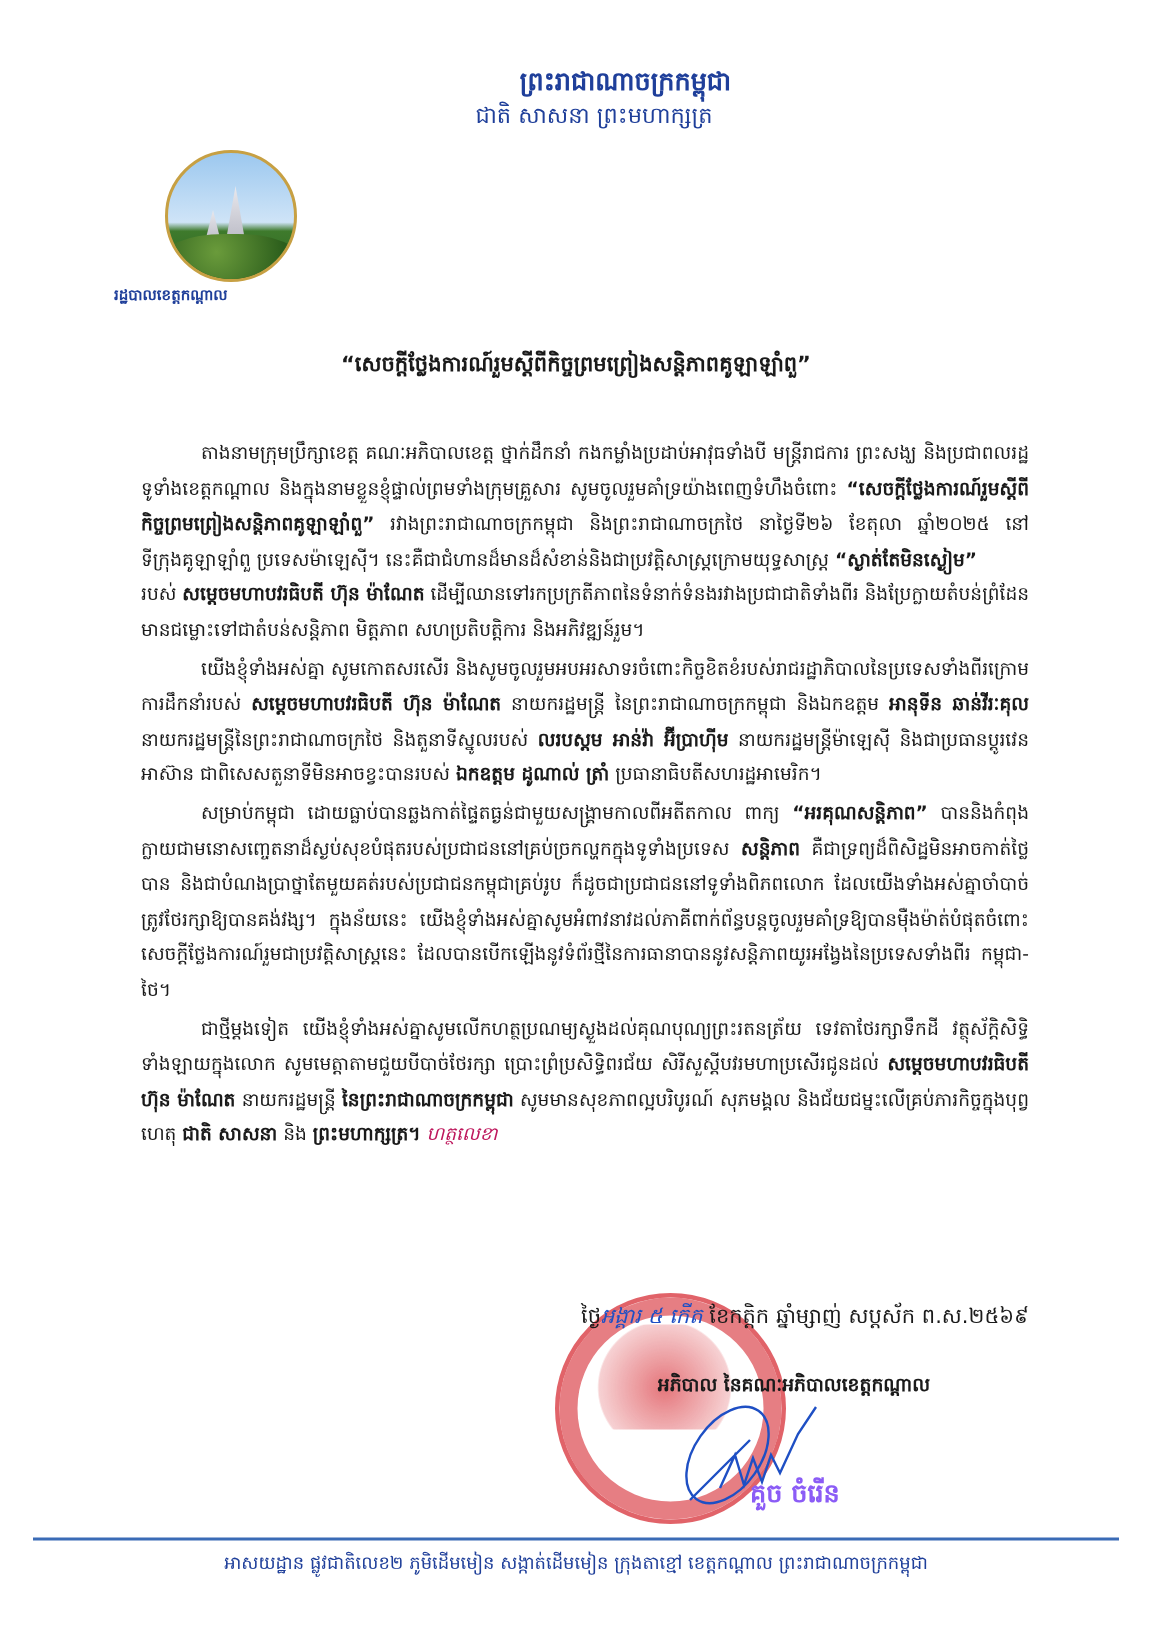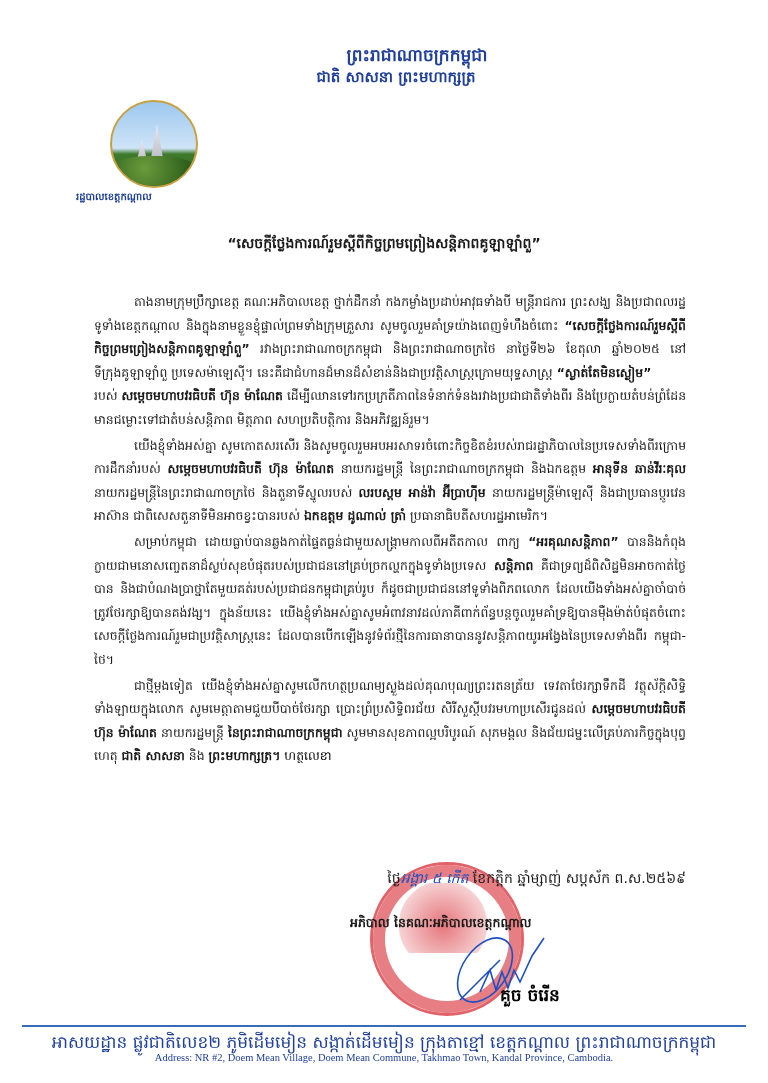--- a/index.html
+++ b/index.html
@@ -2,21 +2,21 @@
 <html><head>
 <meta charset="utf-8">
 <style>
   html, body { margin: 0; padding: 0; background: #ffffff; }
   body { width: 768px; height: 1083px; position: relative; overflow: hidden;
          font-family: "DejaVu Sans", "Liberation Sans", sans-serif; color: #1a1a1a; }
   .page { position: absolute; inset: 0; }
 
   .header { position: absolute; left: 0; right: 0; top: 44px; text-align: center; color: #1f3f9a; }
   .header .l1 { font-size: 17px; font-weight: bold; line-height: 22px; padding-left: 66px; }
-  .header .l2 { font-size: 15px; font-weight: bold; line-height: 22px; padding-left: 24px; }
+  .header .l2 { font-size: 15px; font-weight: normal; line-height: 22px; padding-left: 24px; }
 
   .logo { position: absolute; left: 110px; top: 100px; width: 84px; height: 84px; border-radius: 50%;
           border: 2px solid #c7a043; overflow: hidden;
           background: linear-gradient(#9cc8ef 0%, #cfe4f7 55%, #3e7a2c 62%, #2f6622 100%); }
   .logo .temple { position: absolute; left: 38px; top: 22px; width: 14px; height: 40px;
           background: linear-gradient(#e9e9ee, #b7b7c2); clip-path: polygon(50% 0, 100% 100%, 0 100%); }
   .logo .temple2 { position: absolute; left: 24px; top: 38px; width: 12px; height: 24px;
           background: linear-gradient(#e9e9ee, #b7b7c2); clip-path: polygon(50% 0, 100% 100%, 0 100%); }
   .logo .hill { position: absolute; left: -6px; right: -6px; top: 54px; bottom: -10px; border-radius: 45% 45% 0 0;
           background: radial-gradient(circle at 40% 30%, #6a9b3b, #2c5e1c 70%); }
@@ -25,38 +25,38 @@
 
   .title { position: absolute; left: 0; right: 0; top: 232px; text-align: center; }
   .title .t1 { font-size: 15px; font-weight: bold; line-height: 20px; }
   .title .t2 { font-size: 14px; font-weight: bold; line-height: 22px; }
 
   .body { position: absolute; left: 94px; right: 82px; top: 290px; font-size: 12.4px; line-height: 23.6px;
           text-align: justify; }
   .body p { margin: 0; text-indent: 40px; }
   .body p + p { margin-top: 2px; }
   .body b { font-weight: bold; }
-  .ink { color: #000000; font-family: "DejaVu Serif", serif; }
+  .ink { color: #be185d; font-style: italic; font-family: "DejaVu Serif", serif; }
 
   .dateblock { position: absolute; left: 255px; right: 82px; top: 868px; font-size: 14px; line-height: 20px; text-align: right; }
   .dateblock .d2 { text-align: center; padding-left: 30px; }
   .hand { color: #1e4fc4; font-style: italic; }
-  .office { position: absolute; left: 350px; width: 270px; top: 915px; text-align: left; font-weight: bold; font-size: 12.5px; }
-  .signer { position: absolute; left: 500px; top: 984px; font-size: 17px; font-weight: bold; color: #000000; }
+  .office { position: absolute; left: 350px; width: 270px; top: 915px; text-align: right; font-weight: bold; font-size: 12.5px; }
+  .signer { position: absolute; left: 500px; top: 984px; font-size: 17px; font-weight: bold; color: #8b5cf6; }
 
   .seal { position: absolute; left: 370px; top: 862px; width: 148px; height: 148px; border-radius: 50%;
           border: 3px solid rgba(214,40,48,0.85); box-shadow: inset 0 0 0 10px rgba(255,255,255,0), inset 0 0 0 12px rgba(214,40,48,0.7);
           opacity: 0.85; }
   .seal .inner { position: absolute; left: 24px; top: 18px; width: 92px; height: 70px;
           background: radial-gradient(circle at 50% 60%, rgba(214,40,48,0.75), rgba(214,40,48,0.25) 70%, transparent 72%); }
   .sig { position: absolute; left: 440px; top: 930px; width: 140px; height: 80px; }
 
   .footer-line { position: absolute; left: 22px; right: 22px; top: 1025px; height: 2px; background: #3a6bb6; }
   .footer { position: absolute; left: 0; right: 0; top: 1034px; text-align: center; color: #1f3f9a; }
-  .footer .f1 { font-size: 17px; line-height: 16px; }
+  .footer .f1 { font-size: 12px; line-height: 16px; }
   .footer .f2 { font-size: 10.5px; line-height: 16px; font-family: "Liberation Serif", serif; }
 </style>
 </head>
 <body>
 
 <div class="page">
 
   <div class="header">
     <div class="l1">ព្រះរាជាណាចក្រកម្ពុជា</div>
     <div class="l2">ជាតិ សាសនា ព្រះមហាក្សត្រ</div>
@@ -130,15 +130,14 @@
   <svg class="sig" viewBox="0 0 140 80">
     <ellipse cx="45" cy="40" rx="22" ry="36" transform="rotate(35 45 40)" fill="none" stroke="#1e4fc4" stroke-width="1.6"></ellipse>
     <path d="M20 70 L60 30 M40 62 L50 40 L56 60 L62 42 L68 58 L74 40 L80 52 L92 26 L104 8" fill="none" stroke="#1e4fc4" stroke-width="1.6"></path>
   </svg>
 
   <div class="signer">គួច ចំរើន</div>
 
   <div class="footer-line"></div>
   <div class="footer">
     <div class="f1">អាសយដ្ឋាន ផ្លូវជាតិលេខ២ ភូមិដើមមៀន សង្កាត់ដើមមៀន ក្រុងតាខ្មៅ ខេត្តកណ្ដាល ព្រះរាជាណាចក្រកម្ពុជា</div>
-    <div class="f2">Address: NR #2, Doem Mean Village, Doem Mean Commune, Takhmao Town, Kandal Province, Cambodia.</div>
   </div>
 </div>
 
 </body></html>

